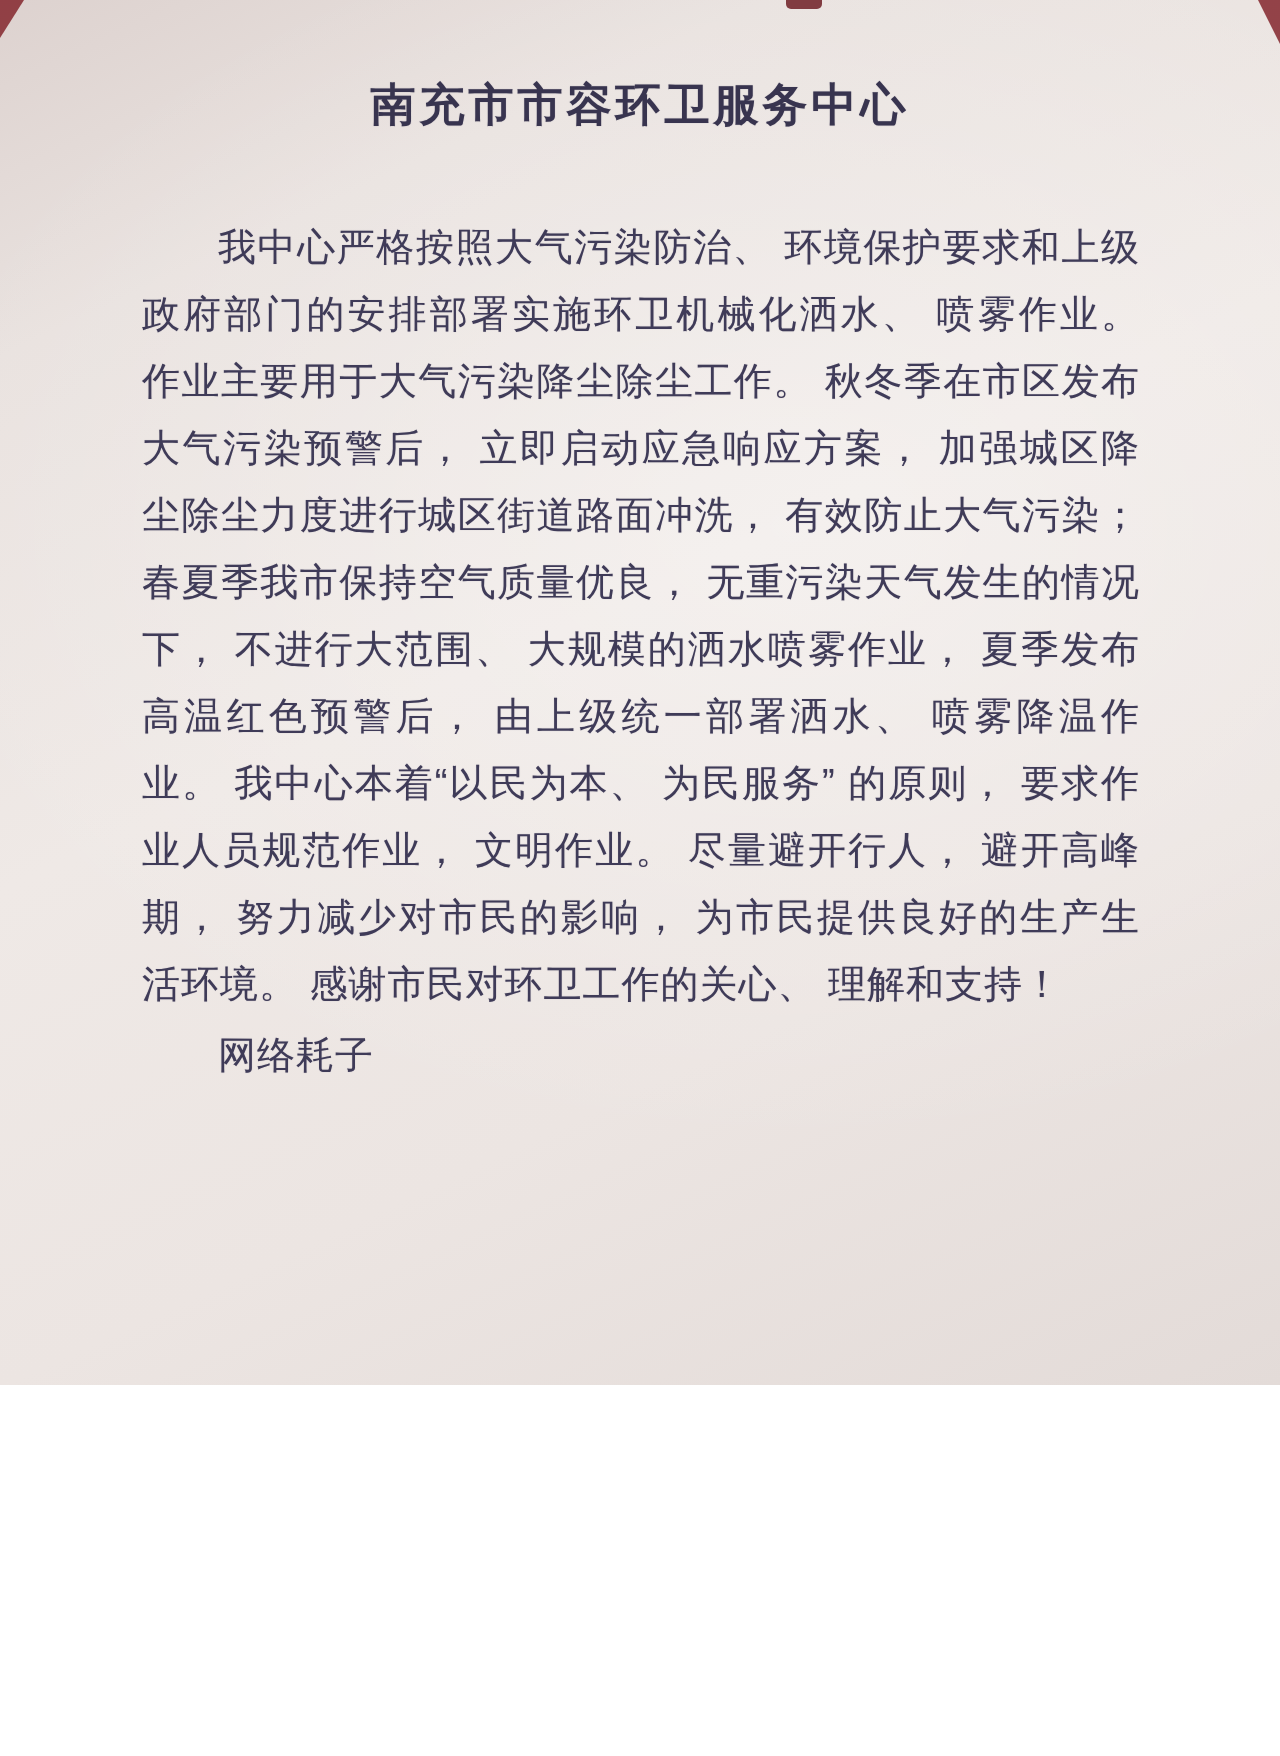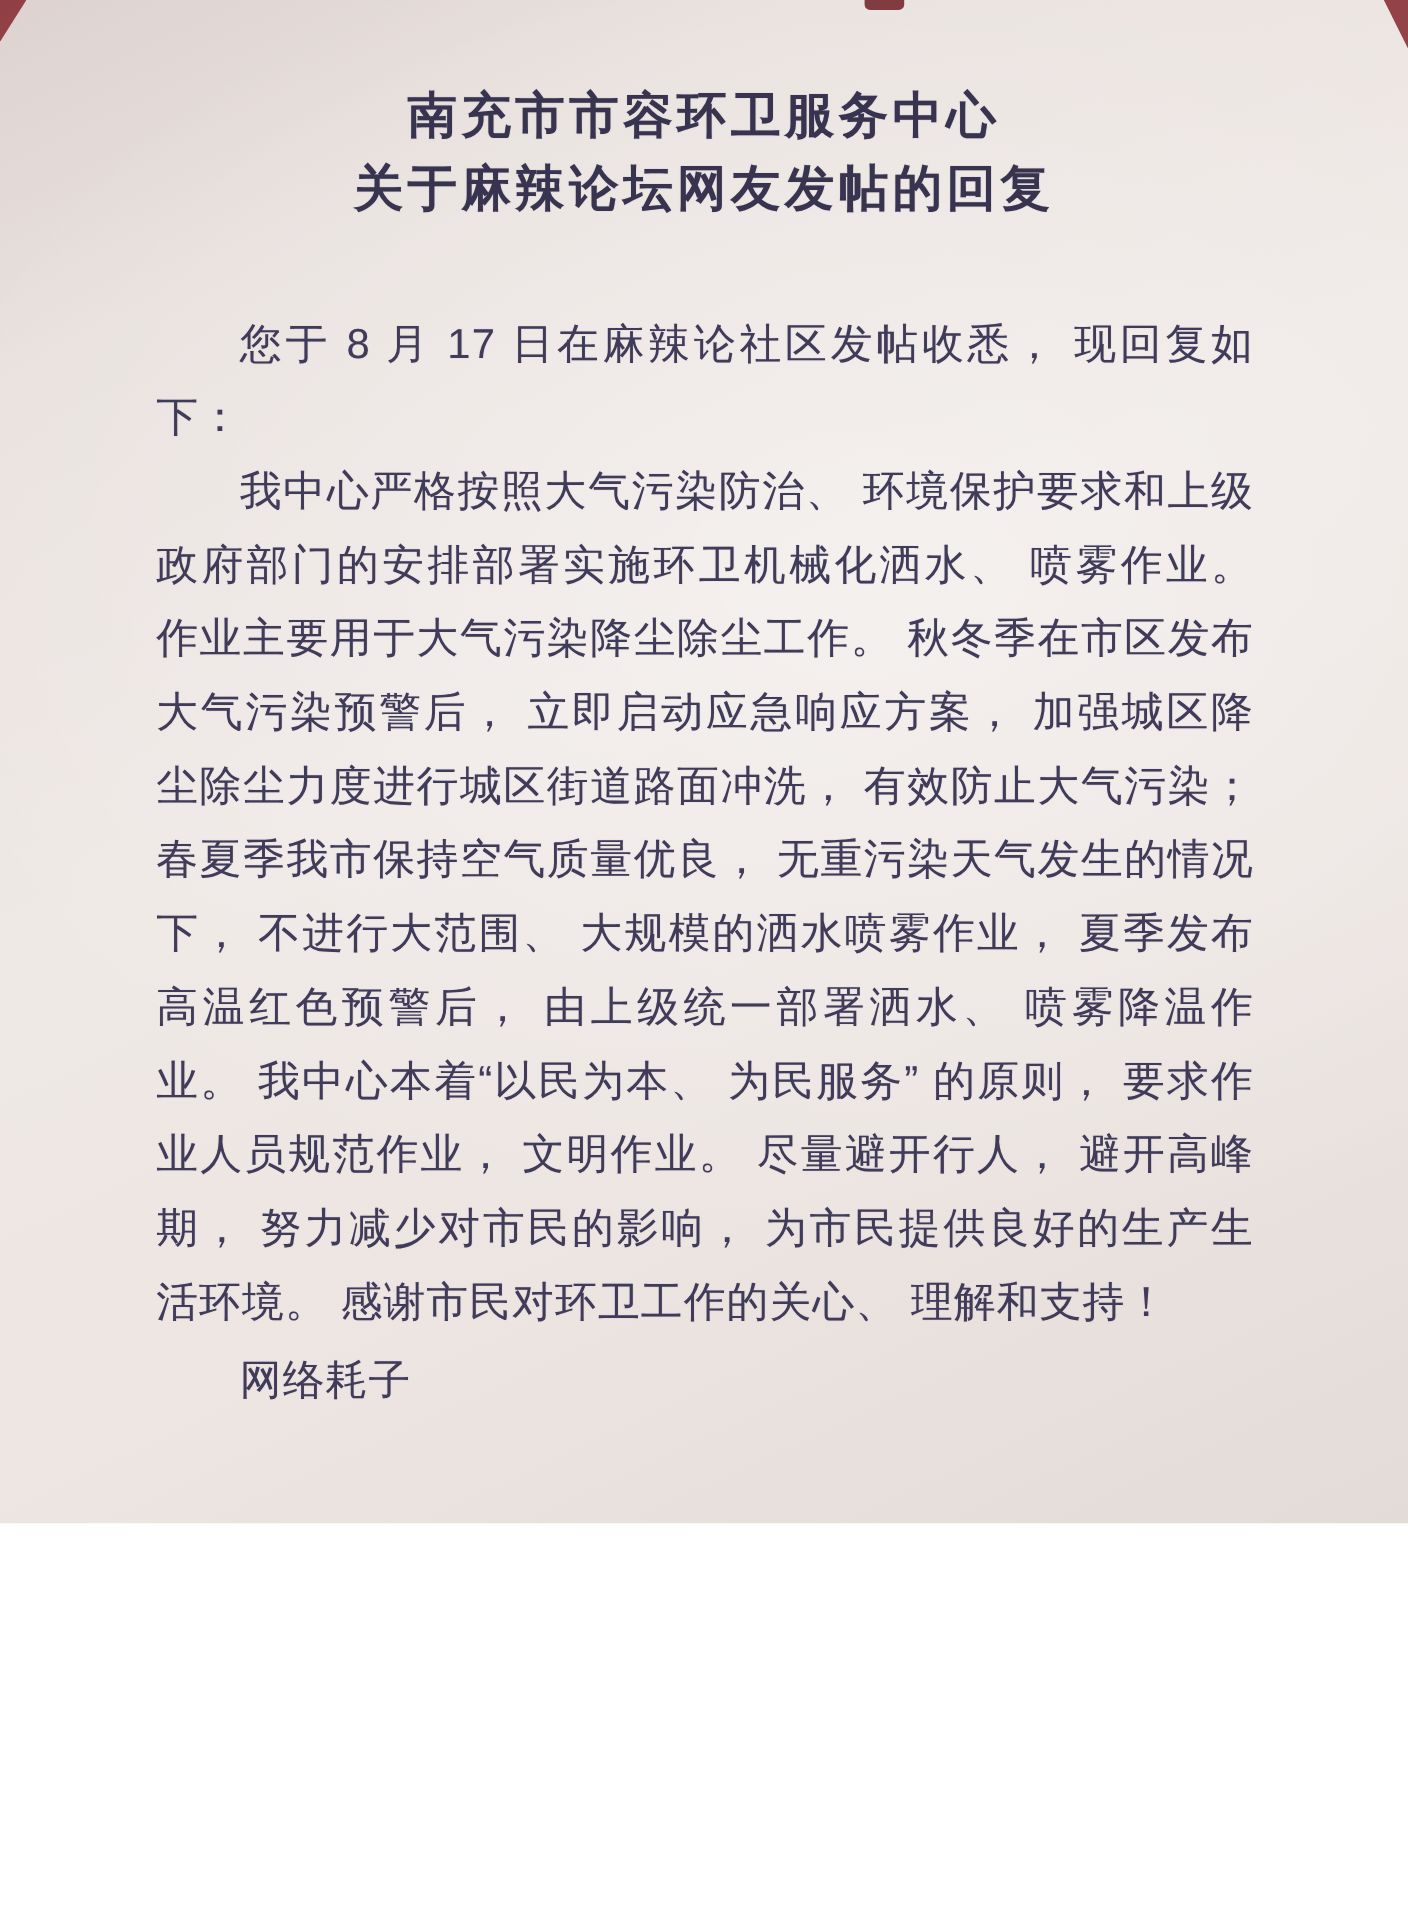--- a/index.html
+++ b/index.html
@@ -66,25 +66,23 @@
 <body>
 
 <div class="page">
 
   <div class="corner-tl"></div>
   <div class="top-dash"></div>
   <div class="corner-tr"></div>
 
   <div class="title-block">
     <div class="title-line">南充市市容环卫服务中心</div>
-    <div class="title-line">关于麻辣论坛网友发帖的回复</div>
   </div>
 
   <div class="letter-body">
-    <p class="para">您于 8 月 17 日在麻辣论社区发帖收悉， 现回复如下：</p>
     <p class="para">我中心严格按照大气污染防治、 环境保护要求和上级政府部门的安排部署实施环卫机械化洒水、 喷雾作业。 作业主要用于大气污染降尘除尘工作。 秋冬季在市区发布大气污染预警后， 立即启动应急响应方案， 加强城区降尘除尘力度进行城区街道路面冲洗， 有效防止大气污染； 春夏季我市保持空气质量优良， 无重污染天气发生的情况下， 不进行大范围、 大规模的洒水喷雾作业， 夏季发布高温红色预警后， 由上级统一部署洒水、 喷雾降温作业。 我中心本着“以民为本、 为民服务” 的原则， 要求作业人员规范作业， 文明作业。 尽量避开行人， 避开高峰期， 努力减少对市民的影响， 为市民提供良好的生产生活环境。 感谢市民对环卫工作的关心、 理解和支持！</p>
     <p class="para closing">网络耗子</p>
   </div>
 
   <div class="signature">南充市市容环卫服务中心</div>
   <div class="date">2022 年 8 月 18 日</div>
 
   <svg class="stamp" viewBox="0 0 320 320">
     <circle cx="160" cy="160" r="146" fill="none" stroke="#f2616e" stroke-width="9" opacity="0.82" stroke-dasharray="212 6 132 9 262 5 122 8 200 7"></circle>
     <polygon fill="#f0505f" opacity="0.78" points="160,116 172.7,152.5 211.4,153.3 180.5,176.7 191.7,213.7 160,191.6 128.3,213.7 139.5,176.7 108.6,153.3 147.3,152.5"></polygon>

